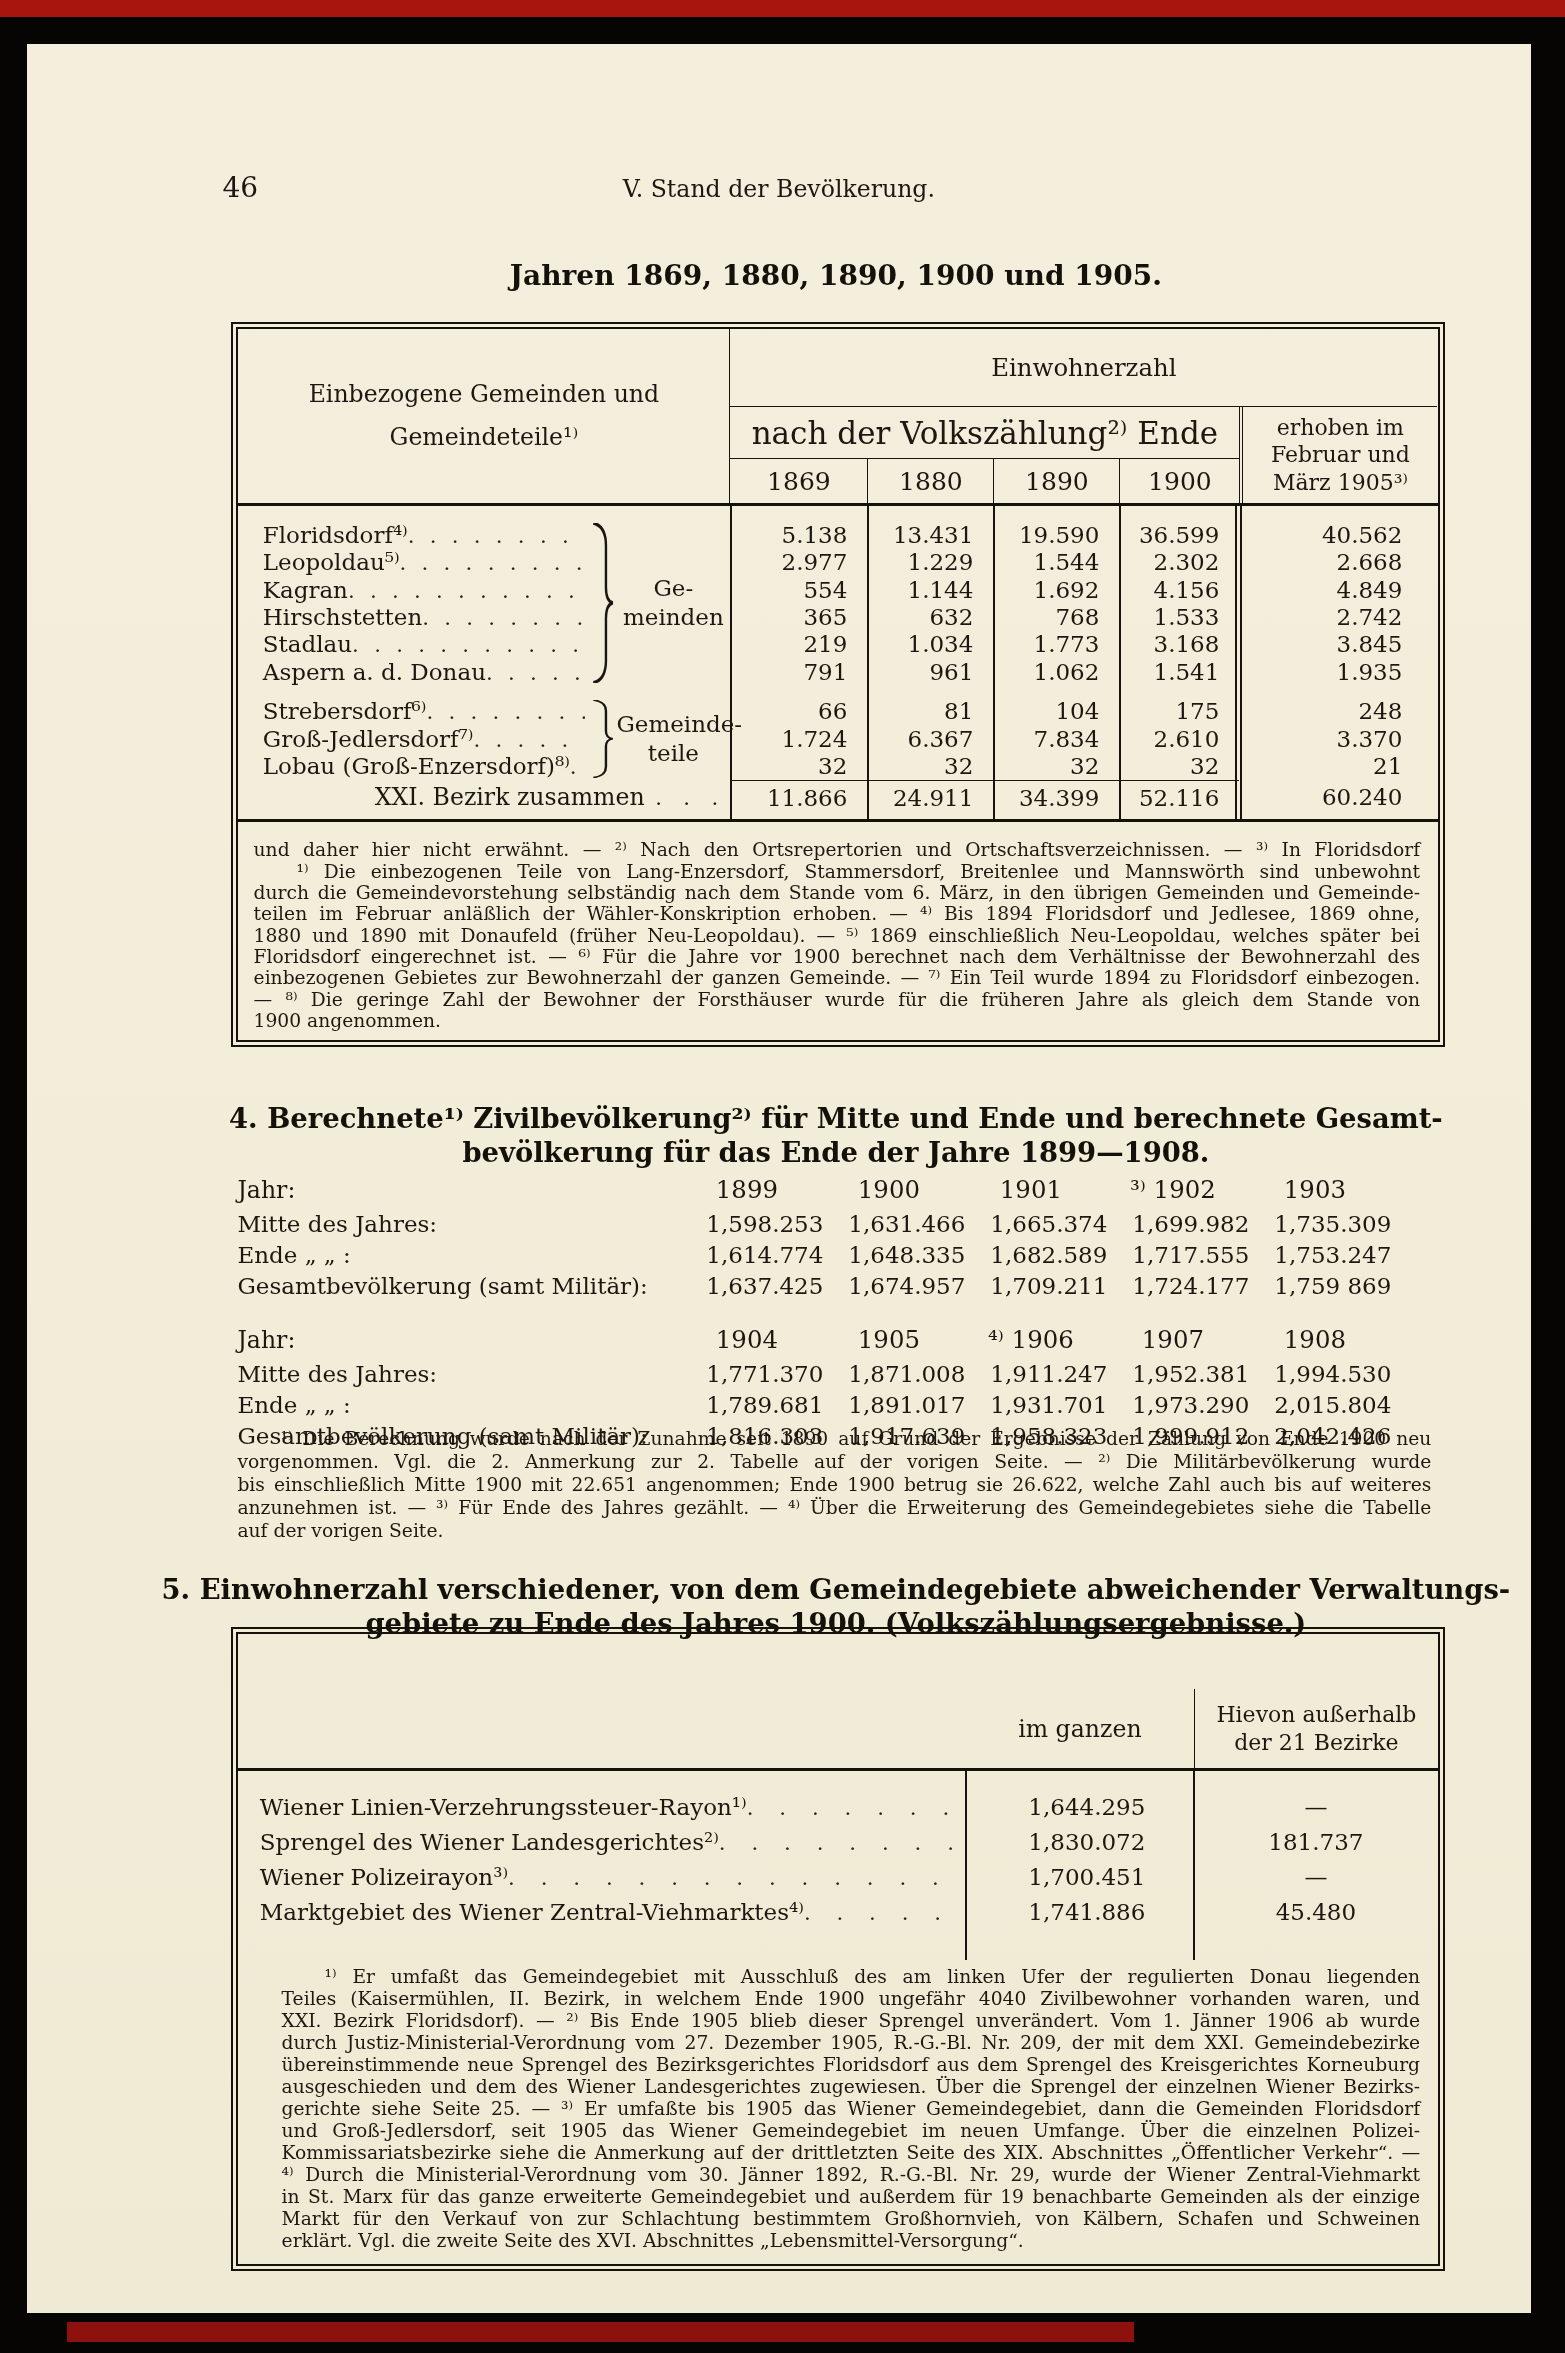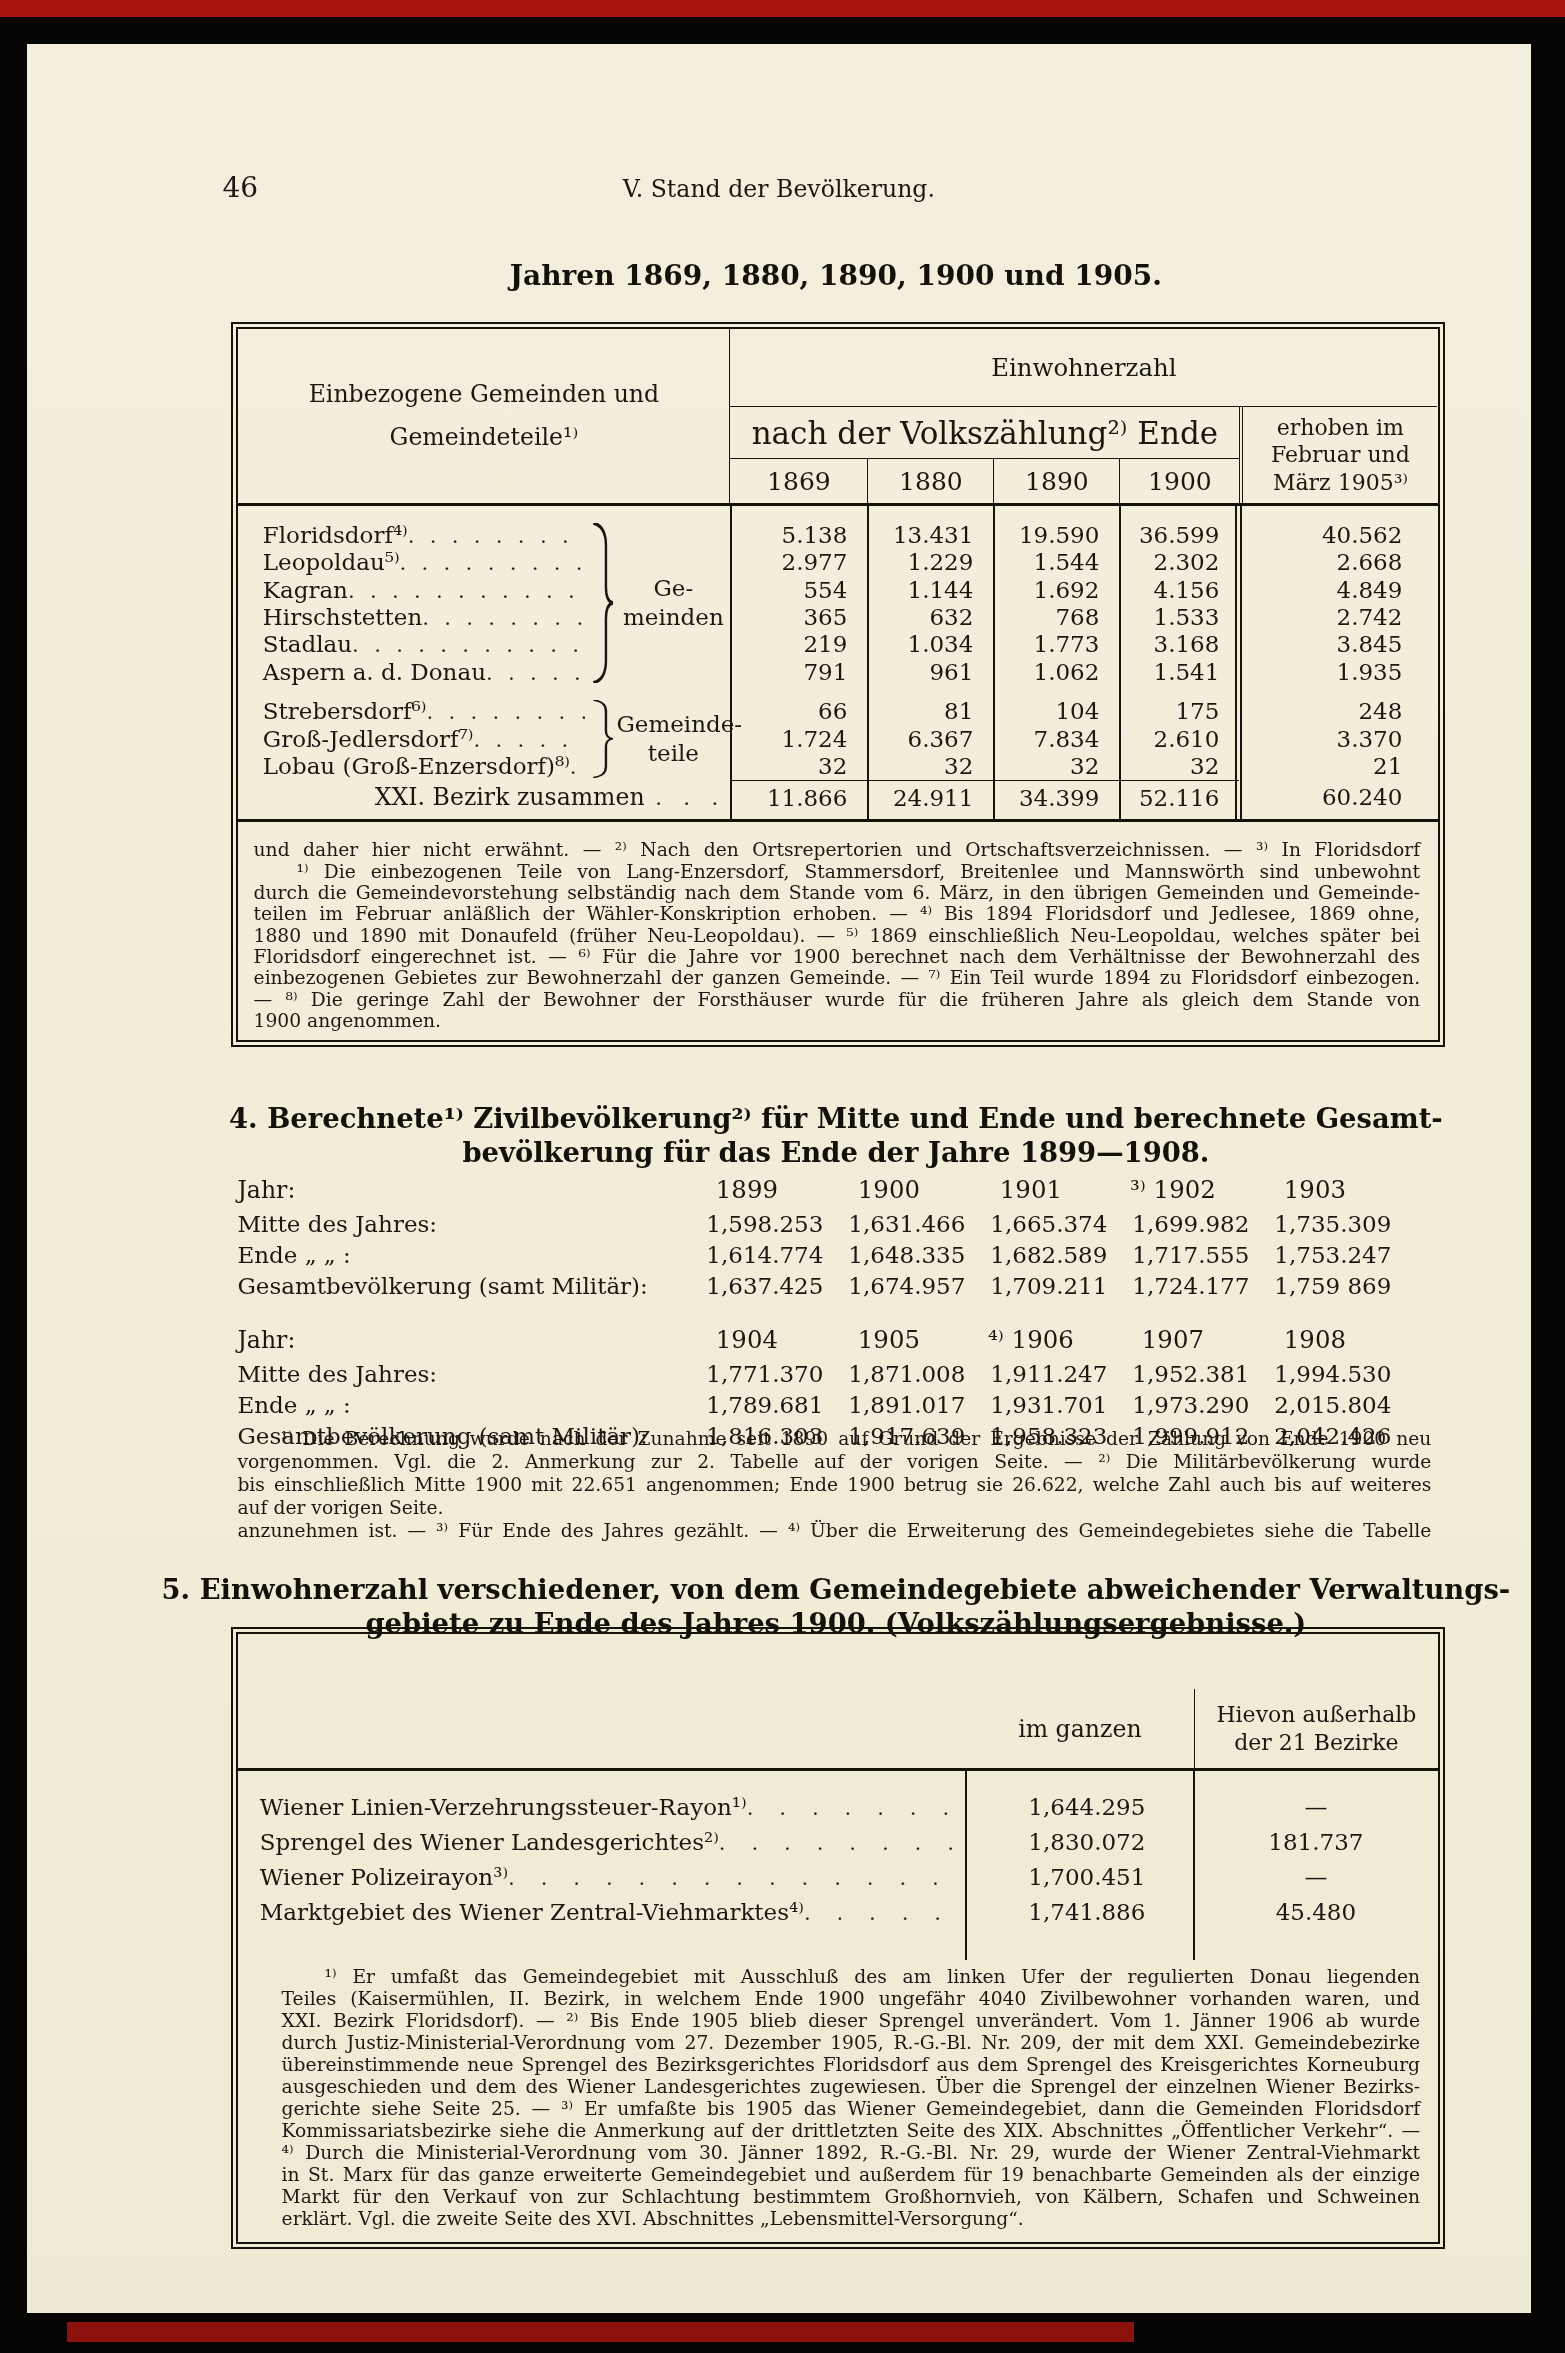--- a/index.html
+++ b/index.html
@@ -334,22 +334,22 @@
       <div class="t4-num">1,958.323</div>
       <div class="t4-num">1,999.912</div>
       <div class="t4-num">2,042.426</div>
     </div>
   </div>
 
   <div class="notes" id="fn4">
     <div class="fn-line first">¹⁾ Die Berechnung wurde nach der Zunahme seit 1890 auf Grund der Ergebnisse der Zählung von Ende 1900 neu</div>
     <div class="fn-line">vorgenommen. Vgl. die 2. Anmerkung zur 2. Tabelle auf der vorigen Seite. — ²⁾ Die Militärbevölkerung wurde</div>
     <div class="fn-line">bis einschließlich Mitte 1900 mit 22.651 angenommen; Ende 1900 betrug sie 26.622, welche Zahl auch bis auf weiteres</div>
+    <div class="fn-line">anzunehmen ist. — ³⁾ Für Ende des Jahres gezählt. — ⁴⁾ Über die Erweiterung des Gemeindegebietes siehe die Tabelle</div>
     <div class="fn-line last">auf der vorigen Seite.</div>
-    <div class="fn-line">anzunehmen ist. — ³⁾ Für Ende des Jahres gezählt. — ⁴⁾ Über die Erweiterung des Gemeindegebietes siehe die Tabelle</div>
   </div>
 
   <div class="sec-title" id="sec5-title">
     <div>5. Einwohnerzahl verschiedener, von dem Gemeindegebiete abweichender Verwaltungs-</div>
     <div>gebiete zu Ende des Jahres 1900. (Volkszählungsergebnisse.)</div>
   </div>
 
   <div class="frame" id="table5">
     <div class="t5-head">
       <div class="h5-ganzen">im ganzen</div>
@@ -393,20 +393,21 @@
     </div>
 
     <div class="notes t5-notes">
       <div class="fn-line first">¹⁾ Er umfaßt das Gemeindegebiet mit Ausschluß des am linken Ufer der regulierten Donau liegenden</div>
       <div class="fn-line">Teiles (Kaisermühlen, II. Bezirk, in welchem Ende 1900 ungefähr 4040 Zivilbewohner vorhanden waren, und</div>
       <div class="fn-line">XXI. Bezirk Floridsdorf). — ²⁾ Bis Ende 1905 blieb dieser Sprengel unverändert. Vom 1. Jänner 1906 ab wurde</div>
       <div class="fn-line">durch Justiz-Ministerial-Verordnung vom 27. Dezember 1905, R.-G.-Bl. Nr. 209, der mit dem XXI. Gemeindebezirke</div>
       <div class="fn-line">übereinstimmende neue Sprengel des Bezirksgerichtes Floridsdorf aus dem Sprengel des Kreisgerichtes Korneuburg</div>
       <div class="fn-line">ausgeschieden und dem des Wiener Landesgerichtes zugewiesen. Über die Sprengel der einzelnen Wiener Bezirks-</div>
       <div class="fn-line">gerichte siehe Seite 25. — ³⁾ Er umfaßte bis 1905 das Wiener Gemeindegebiet, dann die Gemeinden Floridsdorf</div>
+      <div class="fn-line">und Groß-Jedlersdorf, seit 1905 das Wiener Gemeindegebiet im neuen Umfange. Über die einzelnen Polizei-</div>
       <div class="fn-line">Kommissariatsbezirke siehe die Anmerkung auf der drittletzten Seite des XIX. Abschnittes „Öffentlicher Verkehr“. —</div>
       <div class="fn-line">⁴⁾ Durch die Ministerial-Verordnung vom 30. Jänner 1892, R.-G.-Bl. Nr. 29, wurde der Wiener Zentral-Viehmarkt</div>
       <div class="fn-line">in St. Marx für das ganze erweiterte Gemeindegebiet und außerdem für 19 benachbarte Gemeinden als der einzige</div>
       <div class="fn-line">Markt für den Verkauf von zur Schlachtung bestimmtem Großhornvieh, von Kälbern, Schafen und Schweinen</div>
       <div class="fn-line last">erklärt. Vgl. die zweite Seite des XVI. Abschnittes „Lebensmittel-Versorgung“.</div>
     </div>
   </div>
 
 </div>
 

